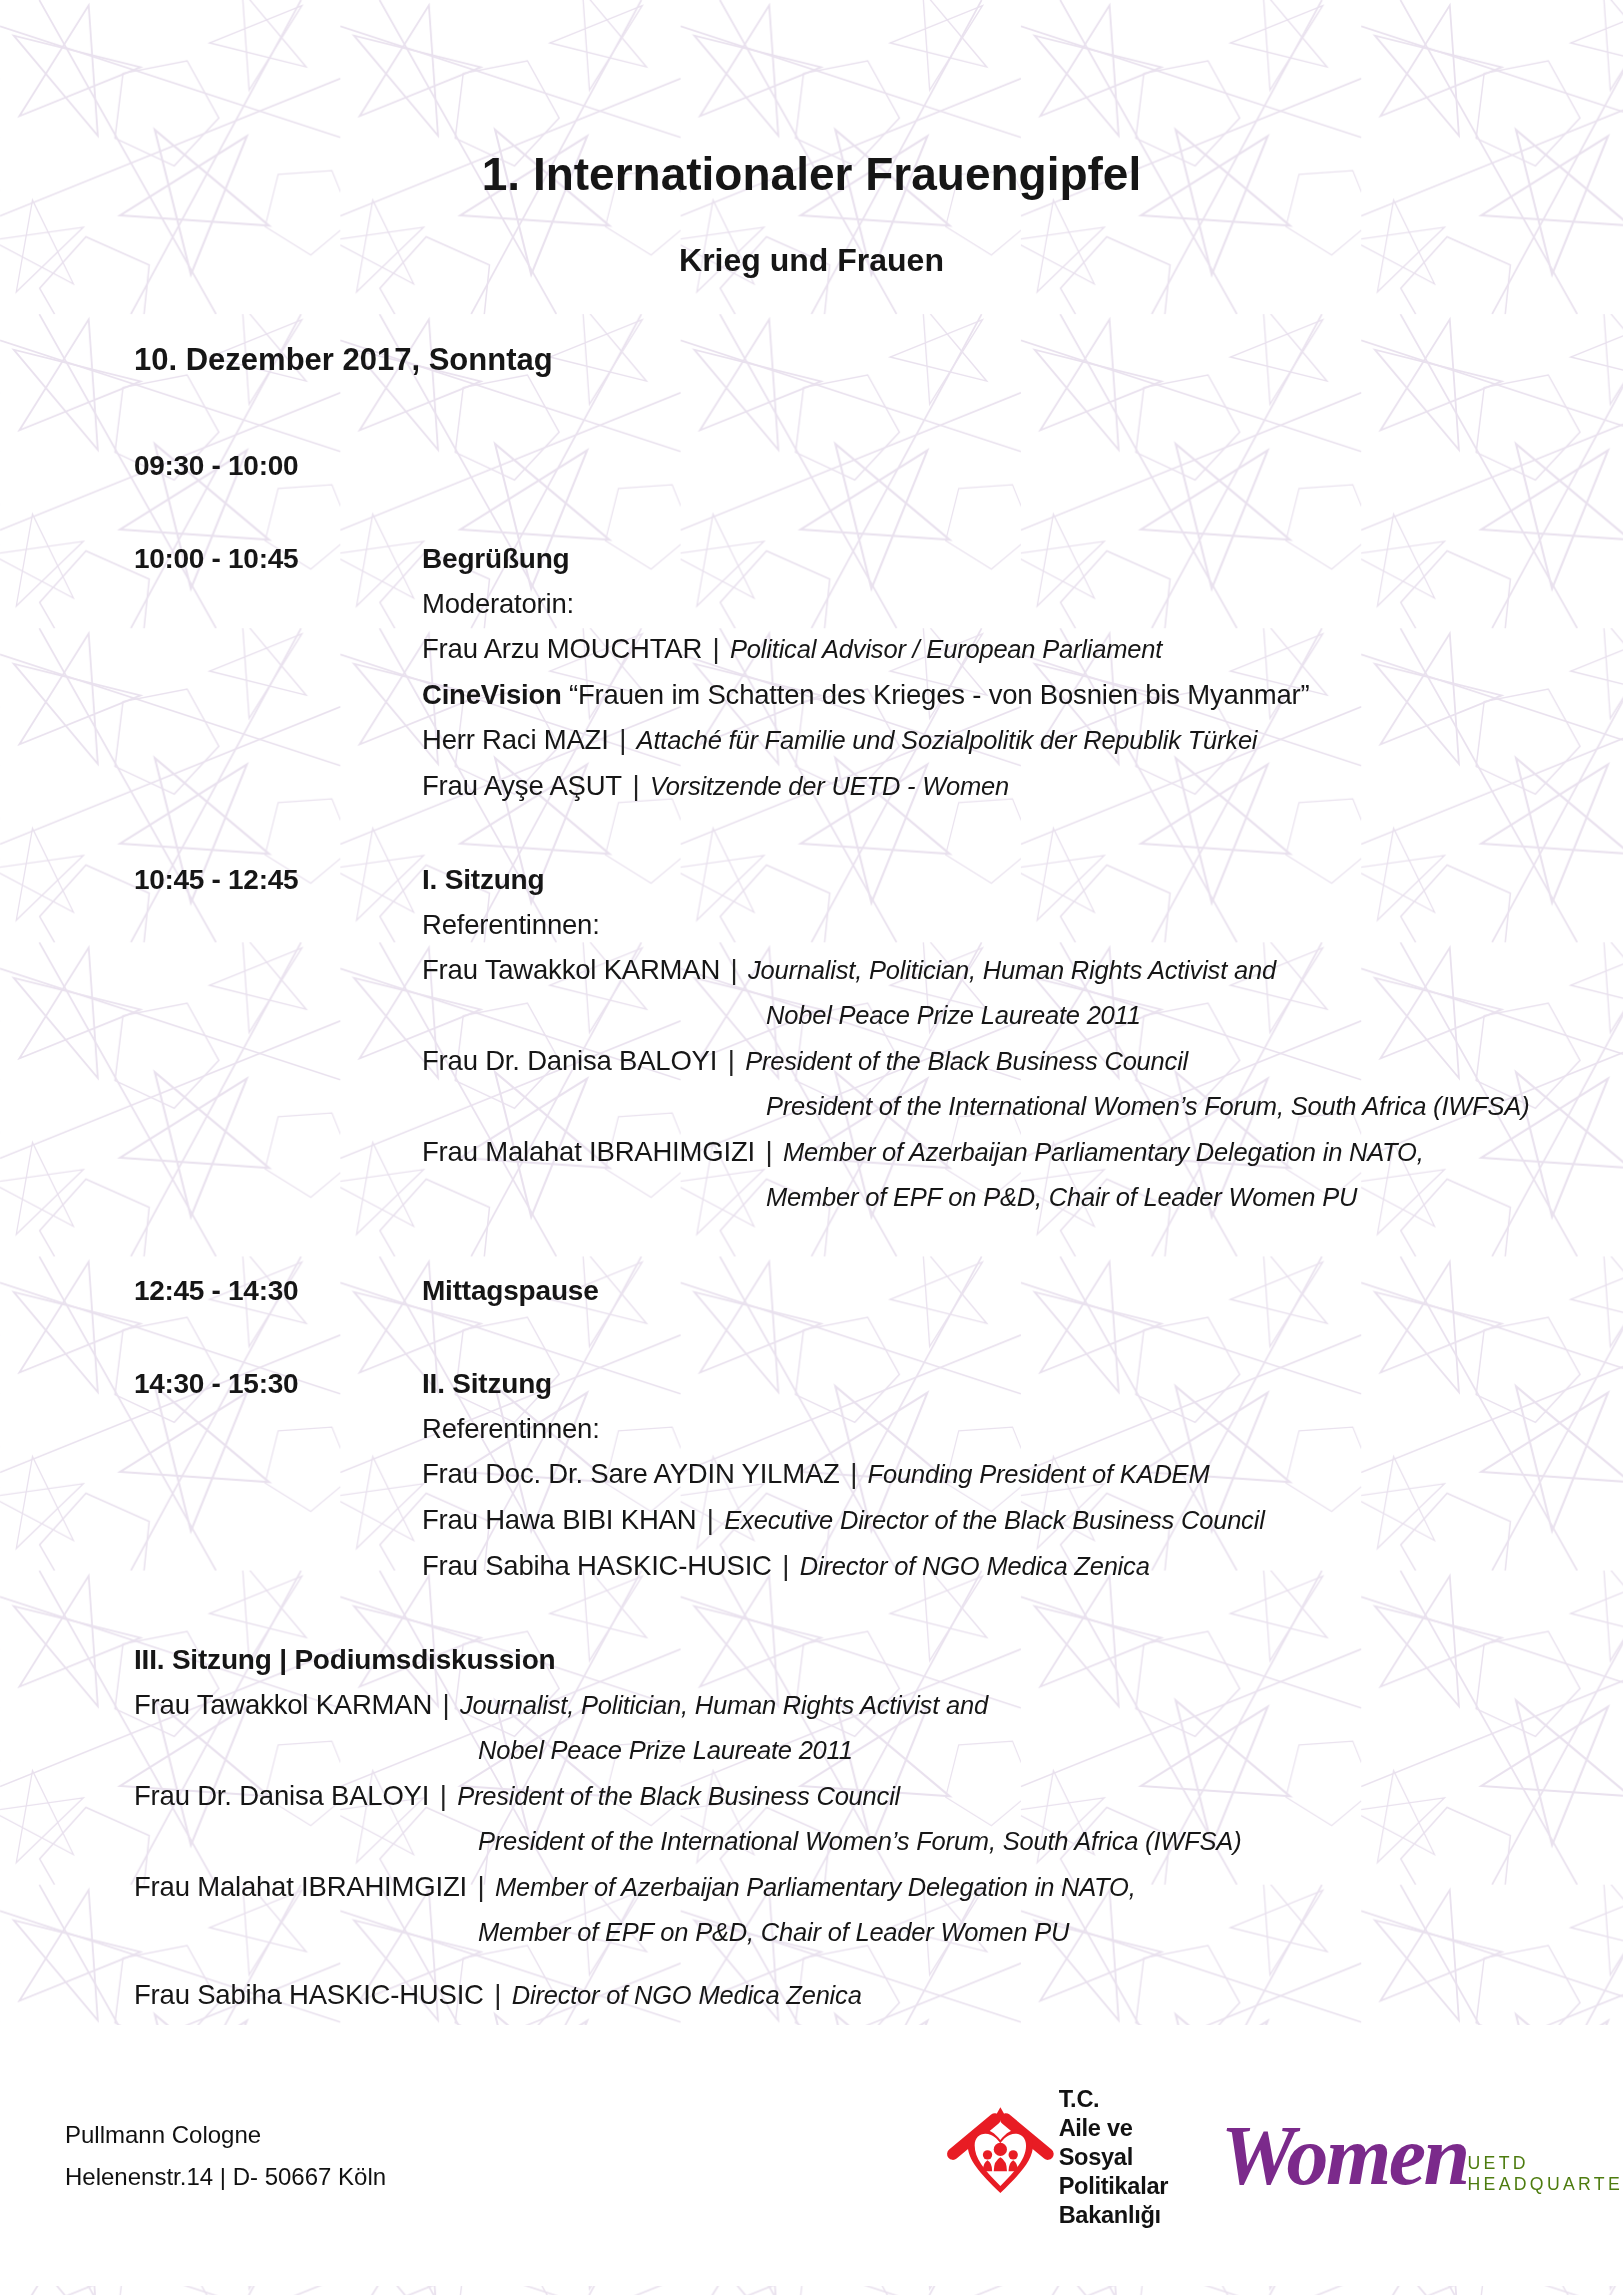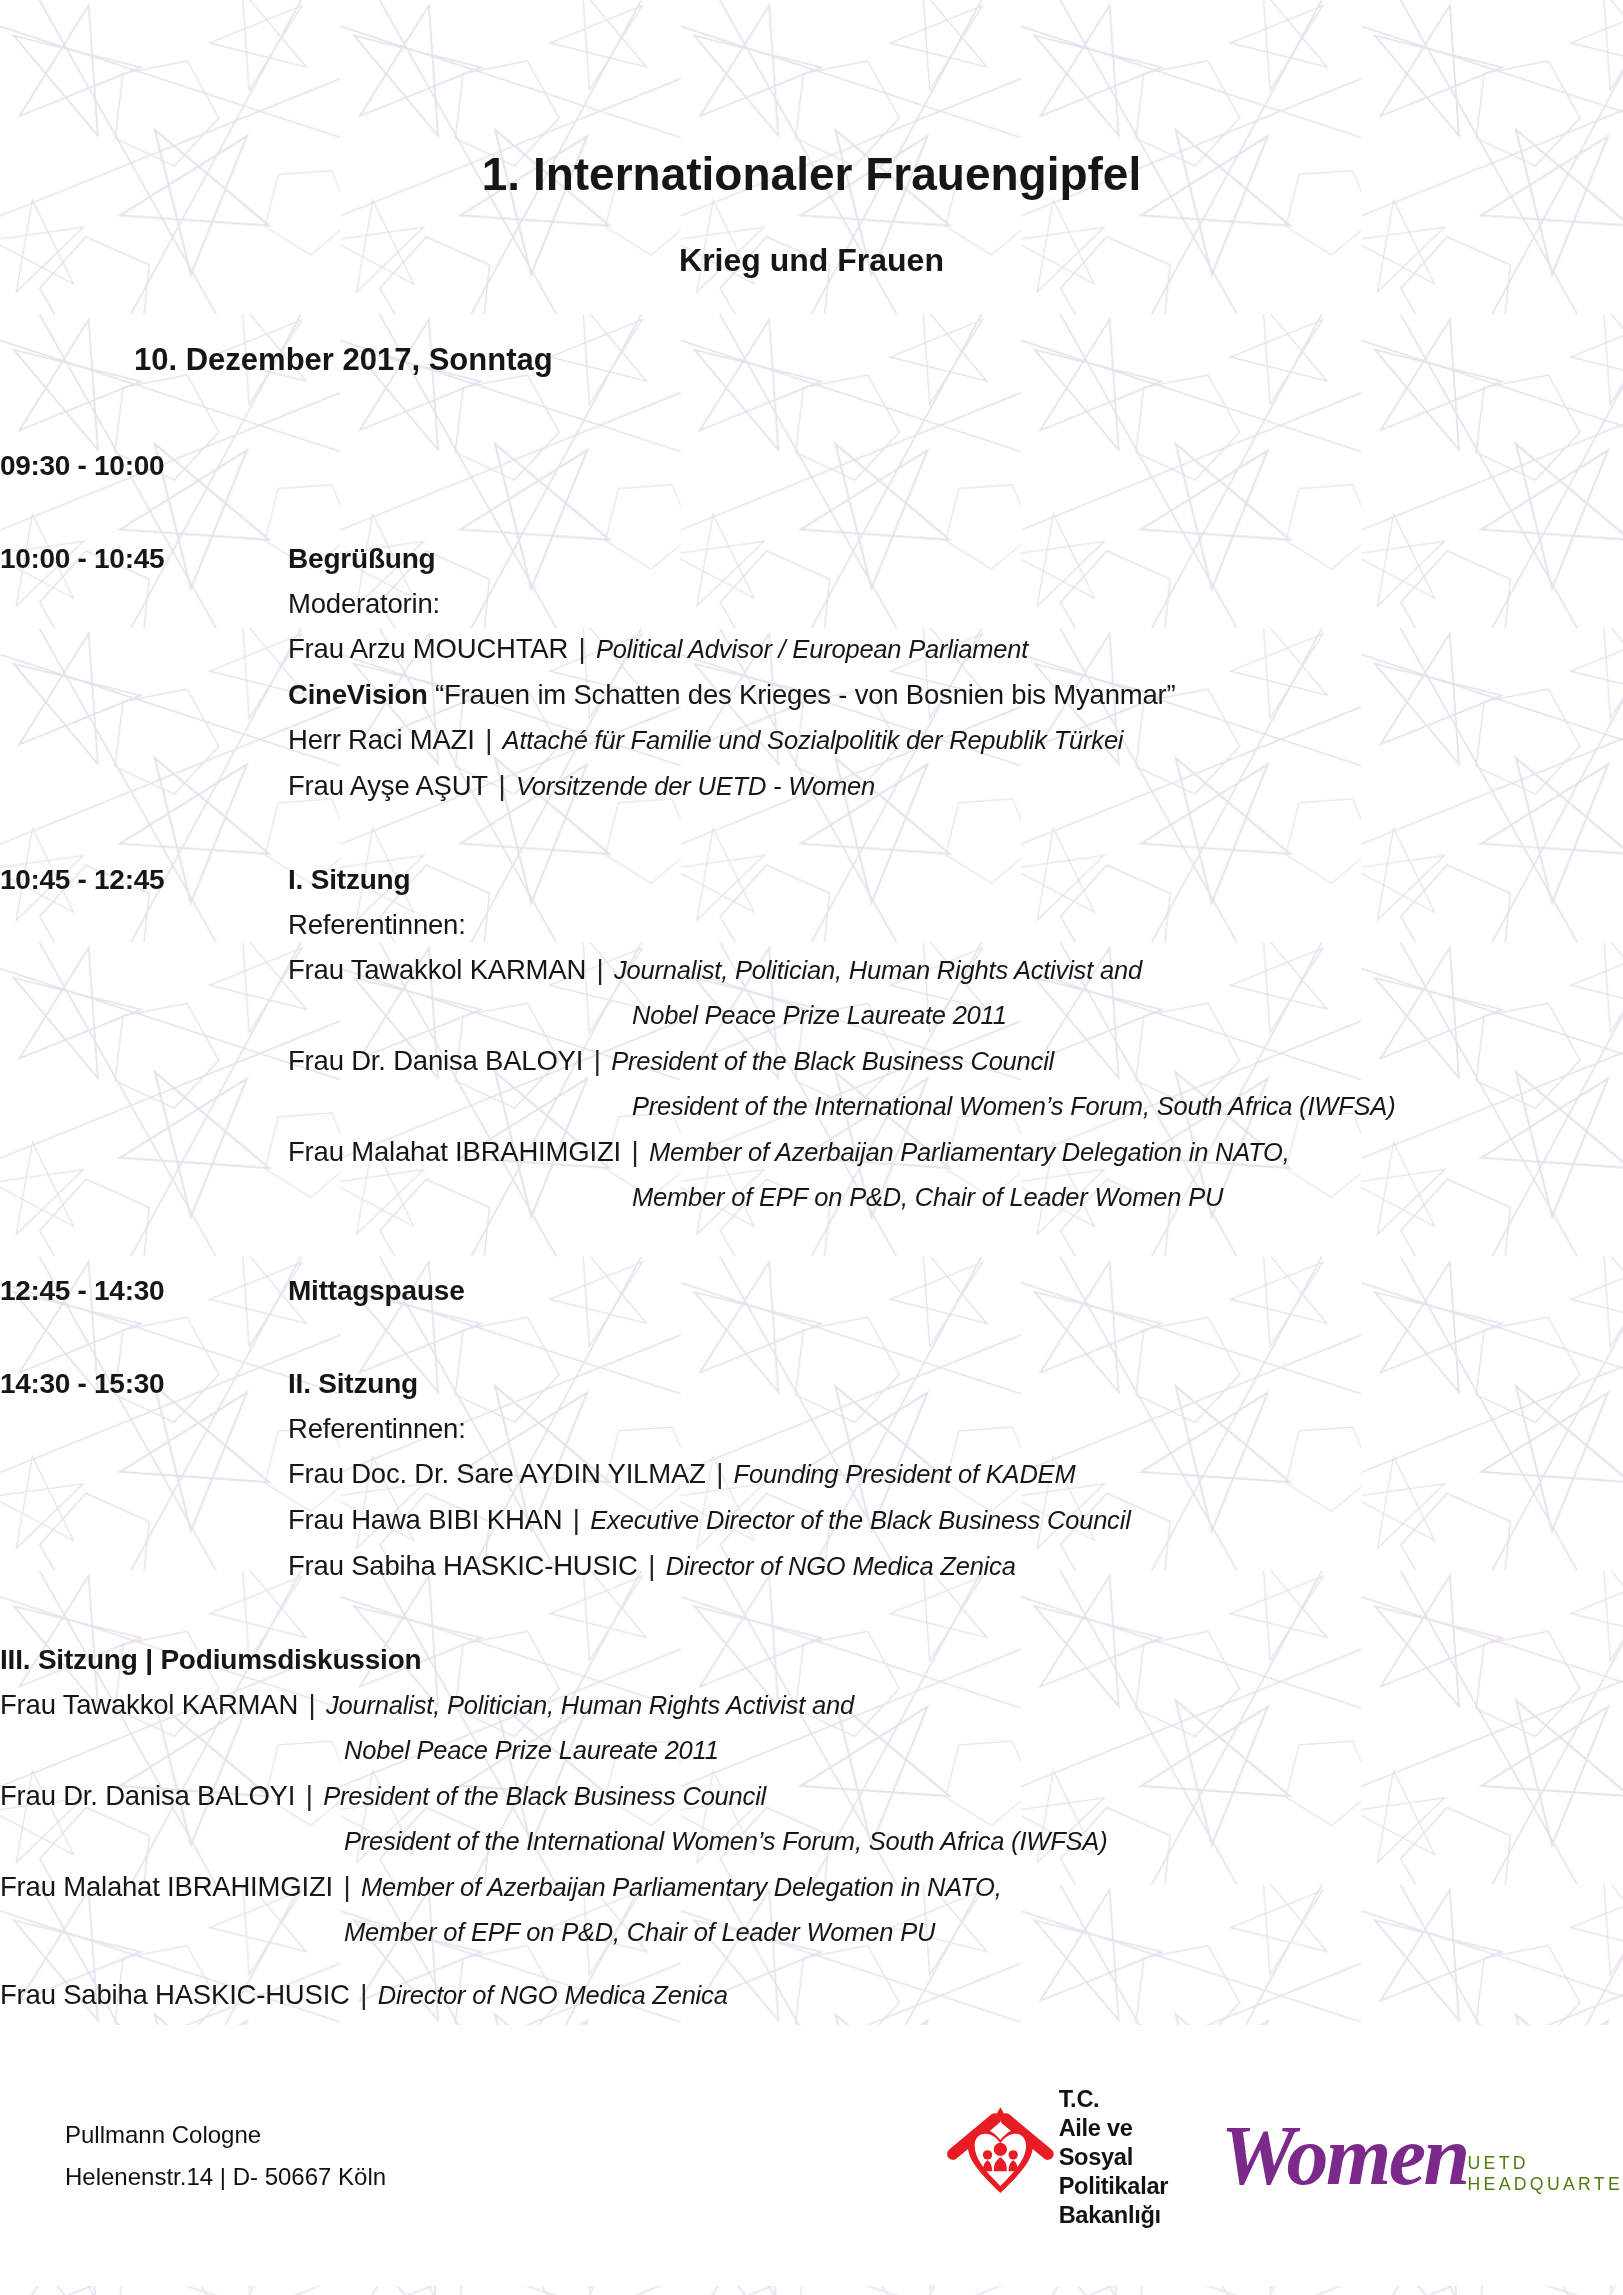--- a/index.html
+++ b/index.html
@@ -27,21 +27,21 @@
   .doc-subtitle {
     text-align:center;
     font-size:32px; font-weight:bold;
     margin:0 0 63px 0;
   }
   .date-heading {
     font-size:31px; font-weight:bold;
     padding-left:134px;
     margin:0 0 65px 0;
   }
-  .row { display:flex; margin:0 0 48px 0; }
+  .row { display:flex; margin:0 0 48px 0; padding-left:134px; }
   .time {
     flex:0 0 288px;
     font-size:28px; font-weight:bold;
     line-height:45px;
     letter-spacing:-0.3px;
   }
   .body-col { flex:1; min-width:0; }
   .line {
     font-size:27.5px;
     line-height:45px;

